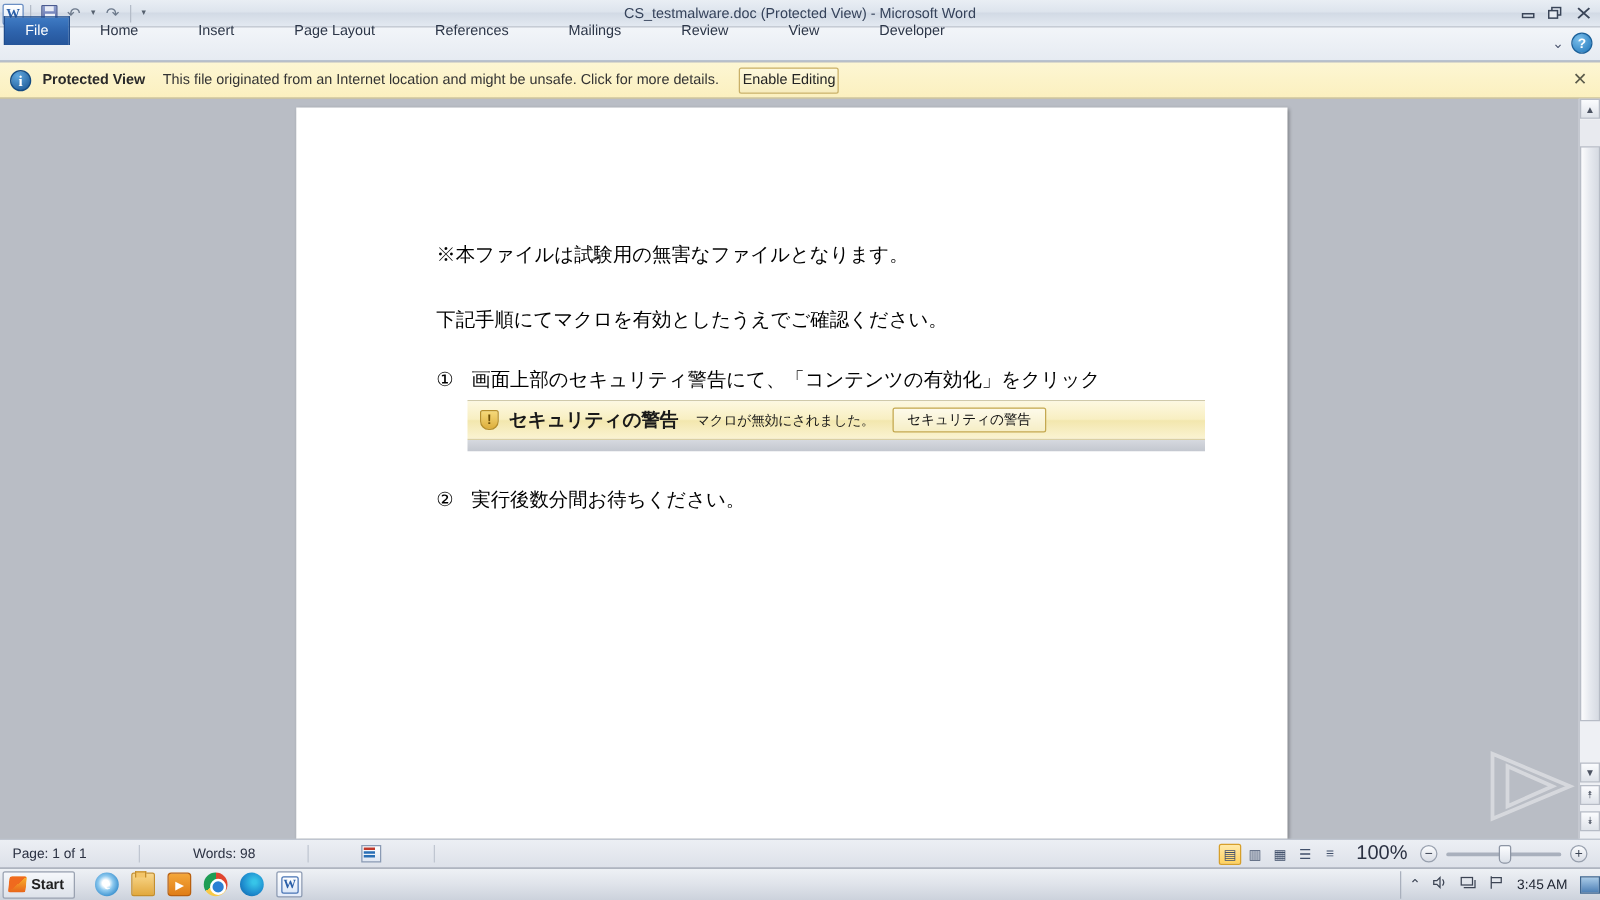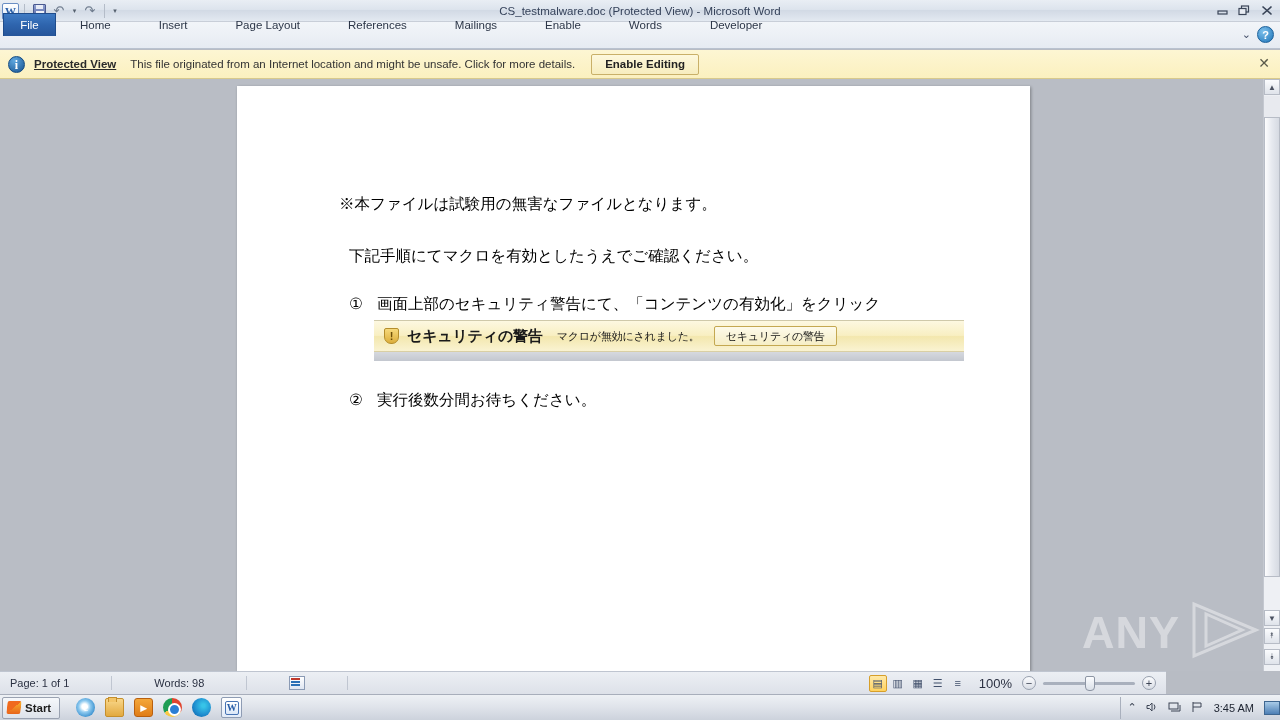--- a/index.html
+++ b/index.html
@@ -77,27 +77,27 @@
     background: linear-gradient(to bottom,#fdf6d3 0%,#fbf0bf 100%);
     border-bottom: 1px solid #d8c98c;
     display: flex; align-items: center; padding: 0 8px;
   }
   .infoicon {
     width: 17px; height: 17px; border-radius: 50%;
     background: radial-gradient(circle at 35% 25%, #5fa8e0, #18528f);
     color: #fff; font-size: 12px; font-weight: bold; font-family: "Liberation Serif", serif;
     text-align: center; line-height: 17px; border: 1px solid #134a82; flex: none;
   }
-  .pvlabel { font-size: 11.5px; font-weight: bold; color: #2a2a2a; margin-left: 9px; text-decoration: underline; }
+  .pvlabel { font-size: 11.5px; font-weight: bold; color: #2a2a2a; margin-left: 9px; }
   .pvmsg { font-size: 11.5px; color: #333333; margin-left: 14px; }
   .enablebtn {
-    margin-left: 16px; height: 21px; padding: 0 13px; line-height: 19px;
+    margin-left: 16px; height: 21px; padding: 0 2px; line-height: 19px;
     font-size: 11.5px; color: #222;
     background: linear-gradient(to bottom,#fdf8dd,#f7edbe);
-    border: 1px solid #c9b068; border-radius: 2px; font-weight: bold;
+    border: 1px solid #c9b068; border-radius: 2px;
   }
   .pvclose {
     position: absolute; right: 8px; top: 6px; width: 16px; height: 16px;
     color: #5a5a4a; font-size: 14px; text-align: center; line-height: 14px;
   }
 
   
   .workarea {
     position: absolute; left: 0; top: 79px; width: 1280px; height: 592px;
     background: #b9bdc5;
@@ -169,21 +169,21 @@
   .sb-next { position: absolute; left: 0; top: 570px; }
   .sb-thumb {
     position: absolute; left: 0; top: 38px; width: 16px; height: 460px;
     background: linear-gradient(to right,#fdfdfe,#e6e9ef,#d6dae2);
     border: 1px solid #b7bcc6;
   }
   .sb-track-top { position: absolute; left:0; top: 17px; width: 16px; height: 21px; background: #e8eaef; }
 
   
   .statusbar {
-    position: absolute; left: 0; top: 671px; width: 1166px; height: 23px;
+    position: absolute; left: 0; top: 671px; width: 1280px; height: 23px;
     background: linear-gradient(to bottom,#eceff4 0%,#dde1e9 100%);
     border-top: 1px solid #bfc5d0;
     display: flex; align-items: center; gap: 32px;
   }
   .sitem { font-size: 11px; color: #2b3142; padding: 0 10px; line-height: 22px; }
   .ssep { width: 1px; height: 14px; background: #c0c6d1; }
   .prooficon {
     width: 16px; height: 14px; margin: 0 10px;
     background: linear-gradient(to bottom,#ffffff,#dfe6f2);
     border: 1px solid #8a9ab4; position: relative;
@@ -191,21 +191,21 @@
   .prooficon:after {
     content:""; position:absolute; left:1px; top:1px; width:9px; height:2px; background:#c0392b;
     box-shadow: 0 3px 0 #2a6fb5, 0 6px 0 #2a6fb5;
   }
   .statusright { margin-left: auto; display: flex; align-items: center; gap: 2px; padding-right: 10px; }
   .vbtn {
     width: 18px; height: 17px; display: flex; align-items: center; justify-content: center;
     font-size: 11px; color: #41506b;
   }
   .vbtn.active { background: linear-gradient(to bottom,#ffe9a8,#ffd25e); border: 1px solid #d79f2a; border-radius: 2px; }
-  .zoomlabel { font-size: 13px; color: #2b3142; margin: 0 8px 0 10px; }
+  .zoomlabel { font-size: 16px; color: #2b3142; margin: 0 8px 0 10px; }
   .zcircle {
     width: 14px; height: 14px; border-radius: 50%;
     background: linear-gradient(to bottom,#fbfcfe,#d9dde5);
     border: 1px solid #98a0ae; color: #3c4454; font-size: 11px;
     text-align: center; line-height: 12px;
   }
   .ztrack { width: 92px; height: 3px; background: #a9b0bd; margin: 0 5px; position: relative; border-radius: 2px; }
   .zthumb {
     position: absolute; left: 42px; top: -6px; width: 10px; height: 15px;
     background: linear-gradient(to bottom,#fcfdff,#dbe0e8);
@@ -322,43 +322,43 @@
   </div>
 
   <div class="ribbonbar">
     <div class="tabs">
       <div class="tab filetab">File</div>
       <div class="tab">Home</div>
       <div class="tab">Insert</div>
       <div class="tab">Page Layout</div>
       <div class="tab">References</div>
       <div class="tab">Mailings</div>
-      <div class="tab">Enable</div>
-      <div class="tab">Words</div>
+      <div class="tab">Review</div>
+      <div class="tab">View</div>
       <div class="tab">Developer</div>
     </div>
     <div class="ribbonright">
       <div style="font-size:11px;color:#46506a">⌄</div>
       <div class="helpbtn">?</div>
     </div>
   </div>
 
   <div class="pvbar">
     <div class="infoicon">i</div>
     <div class="pvlabel">Protected View</div>
     <div class="pvmsg">This file originated from an Internet location and might be unsafe. Click for more details.</div>
     <div class="enablebtn">Enable Editing</div>
     <div class="pvclose">✕</div>
   </div>
 
   <div class="workarea">
     <div class="page">
       <div class="doc">
 
-        <div class="dline" style="left:102px; top:108px;">※本ファイルは試験用の無害なファイルとなります。</div>
+        <div class="dline" style="left:112px; top:108px;">※本ファイルは試験用の無害なファイルとなります。</div>
         <div class="dline" style="left:112px; top:208px;">
           <span class="num">①</span><span>画面上部のセキュリティ警告にて、「コンテンツの有効化」をクリック</span>
         </div>
 
         <div class="dline" style="left:112px; top:160px;">下記手順にてマクロを有効としたうえでご確認ください。</div>
 
         <div class="secimg">
           <div class="secbar">
             <div class="shieldicon">!</div>
             <div class="sectitle">セキュリティの警告</div>
@@ -369,21 +369,20 @@
         </div>
 
         <div class="dline" style="left:112px; top:304px;">
           <span class="num">②</span><span>実行後数分間お待ちください。</span>
         </div>
 
       </div>
     </div>
 
     <div class="watermark">
-      <div class="wm-text">ANY</div>
       <div>
         <svg width="78" height="58" viewBox="0 0 78 58">
           <path d="M10 3 L10 55 L72 29 Z" fill="none" stroke="#ffffff" stroke-width="3"></path>
           <path d="M22 13 L22 45 L58 29 Z" fill="none" stroke="#ffffff" stroke-width="3"></path>
         </svg>
       </div>
     </div>
   </div>
 
   <div class="vscroll">

